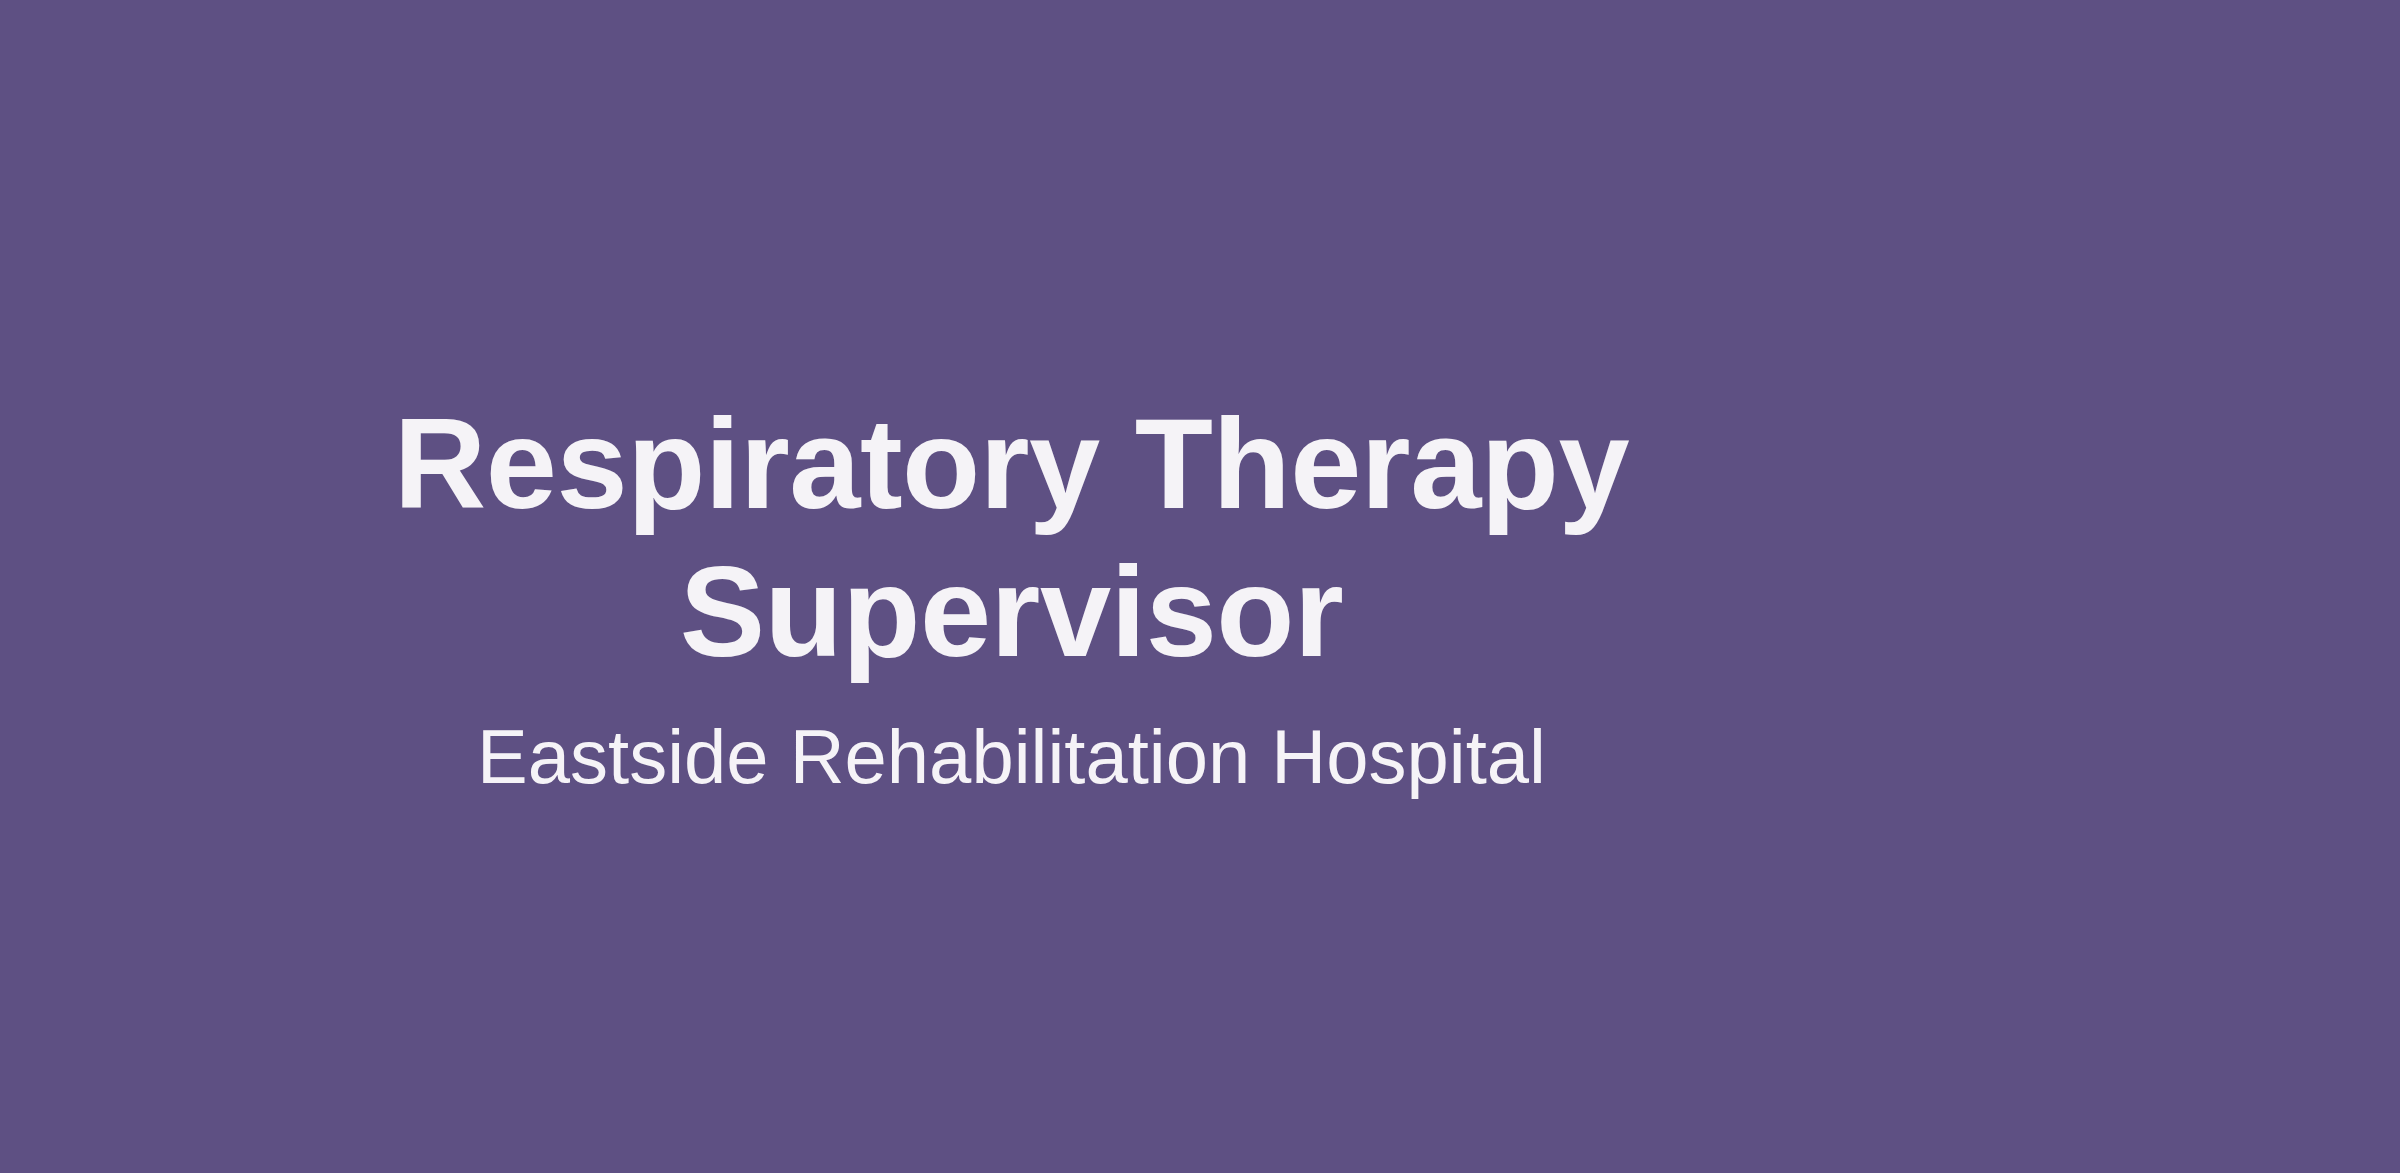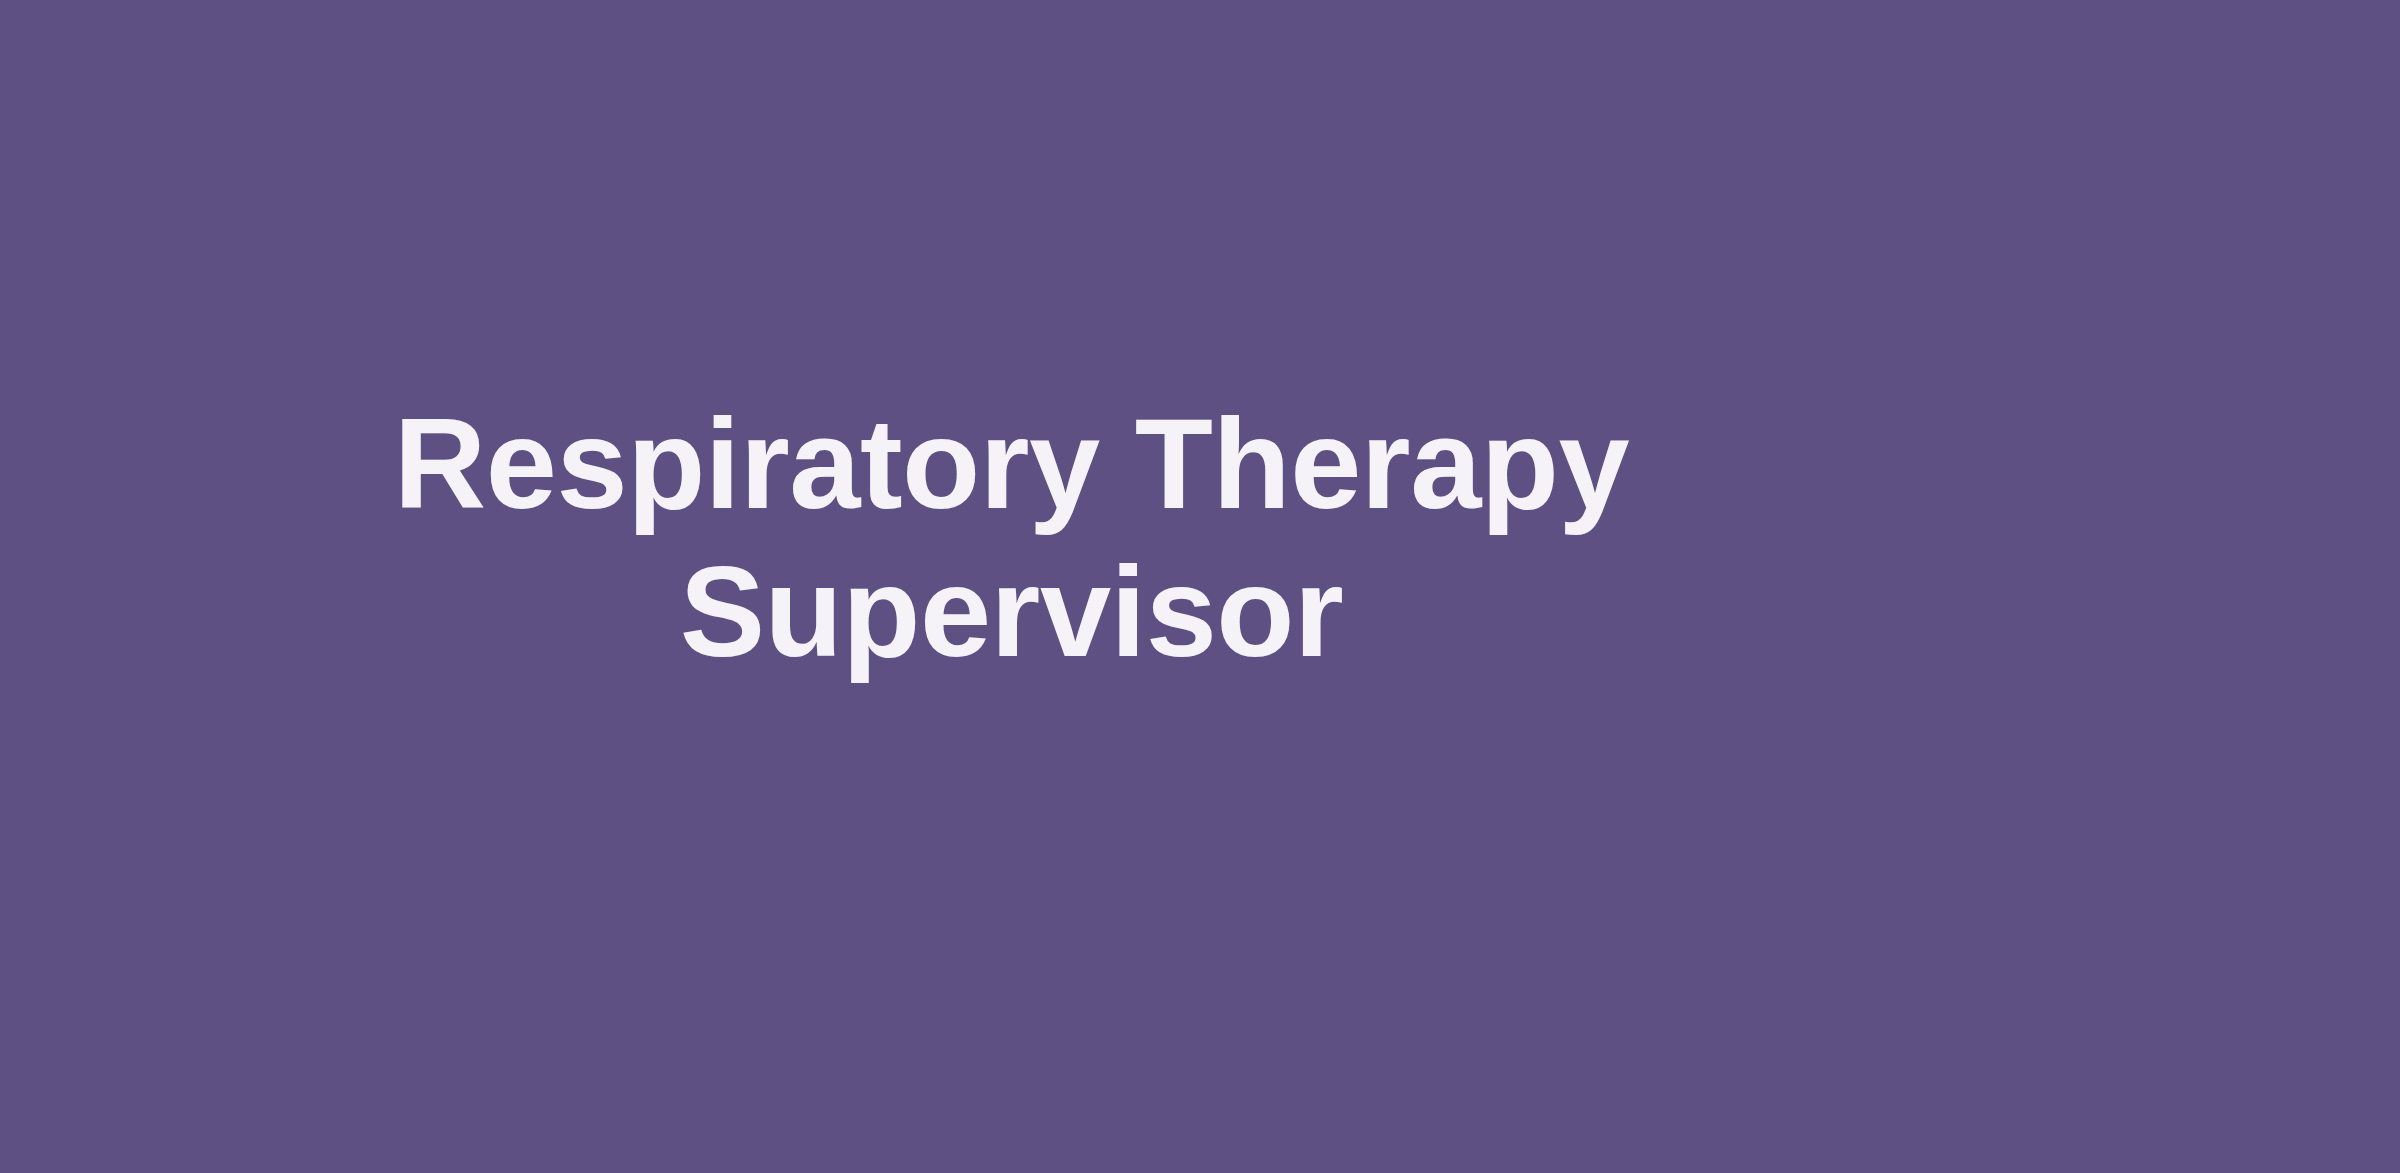--- a/index.html
+++ b/index.html
@@ -61,14 +61,15 @@
     max-width: 1340px;
     white-space: nowrap;
   }
 </style>
 </head>
 <body style="background: rgb(94, 80, 131);">
 
 <div id="card" style="background: rgb(94, 80, 131);">
   <div id="content">
     <h1 id="job-title" style="color: rgb(245, 243, 247);">Respiratory Therapy Supervisor</h1>
+    <div id="org-name" style="color: rgb(245, 243, 247);">Eastside Rehabilitation Hospital</div>
   </div>
 </div>
 
 </body></html>

